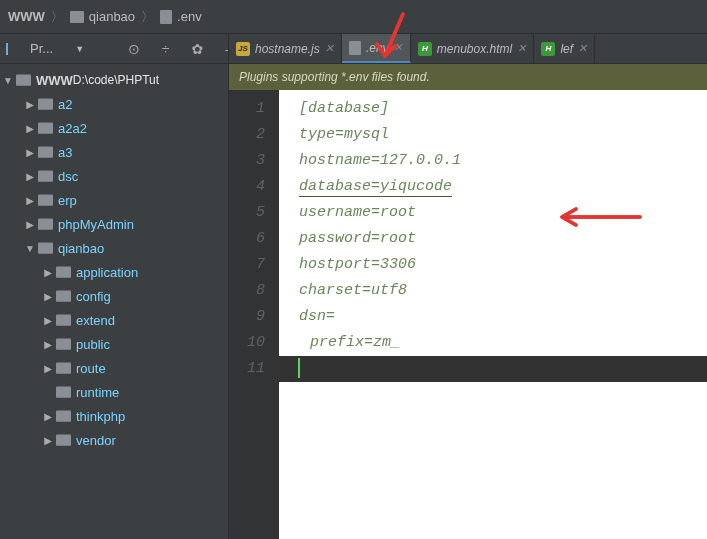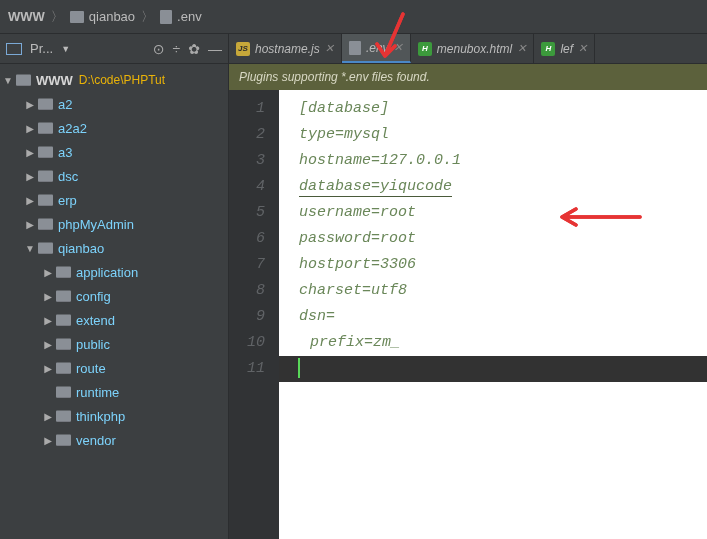--- a/index.html
+++ b/index.html
@@ -38,21 +38,21 @@
       background: #3c3f41;
       border-right: 1px solid #2b2d2f;
       overflow: hidden;
     }
     .sidebar-toolbar {
       height: 30px;
       display: flex;
       align-items: center;
       padding: 0 6px;
       border-bottom: 1px solid #2b2d2f;
-      gap: 8px;
+      gap: 22px;
     }
     .sidebar-toolbar .proj-ico {
       width: 16px; height: 12px; border: 1px solid #7ba9d6;
     }
     .tool-icon { color: #aaa; cursor: pointer; font-size: 14px; }
     .tool-sep { flex: 1; }
     
     .tree { padding: 4px 0; }
     .tree-row {
       display: flex;
@@ -65,21 +65,21 @@
     .tree-arrow {
       width: 12px;
       display: inline-flex;
       justify-content: center;
       color: #aaa;
       font-size: 10px;
     }
     .tree-icon { margin: 0 5px 0 2px; display: inline-flex; }
     .tree-label { color: #7dd3fc; }
     .tree-label.root { font-weight: bold; color: #d6d6d6; }
-    .tree-path { color: #eab308; margin-left: 6px; font-size: 12px; }
+    .tree-path { color: #e5e5e5; font-size: 12px; }
     .folder-svg { width: 15px; height: 12px; }
     
     .editor-area {
       flex: 1;
       display: flex;
       flex-direction: column;
       background: #ffffff;
       min-width: 0;
       font-style: italic;
     }

